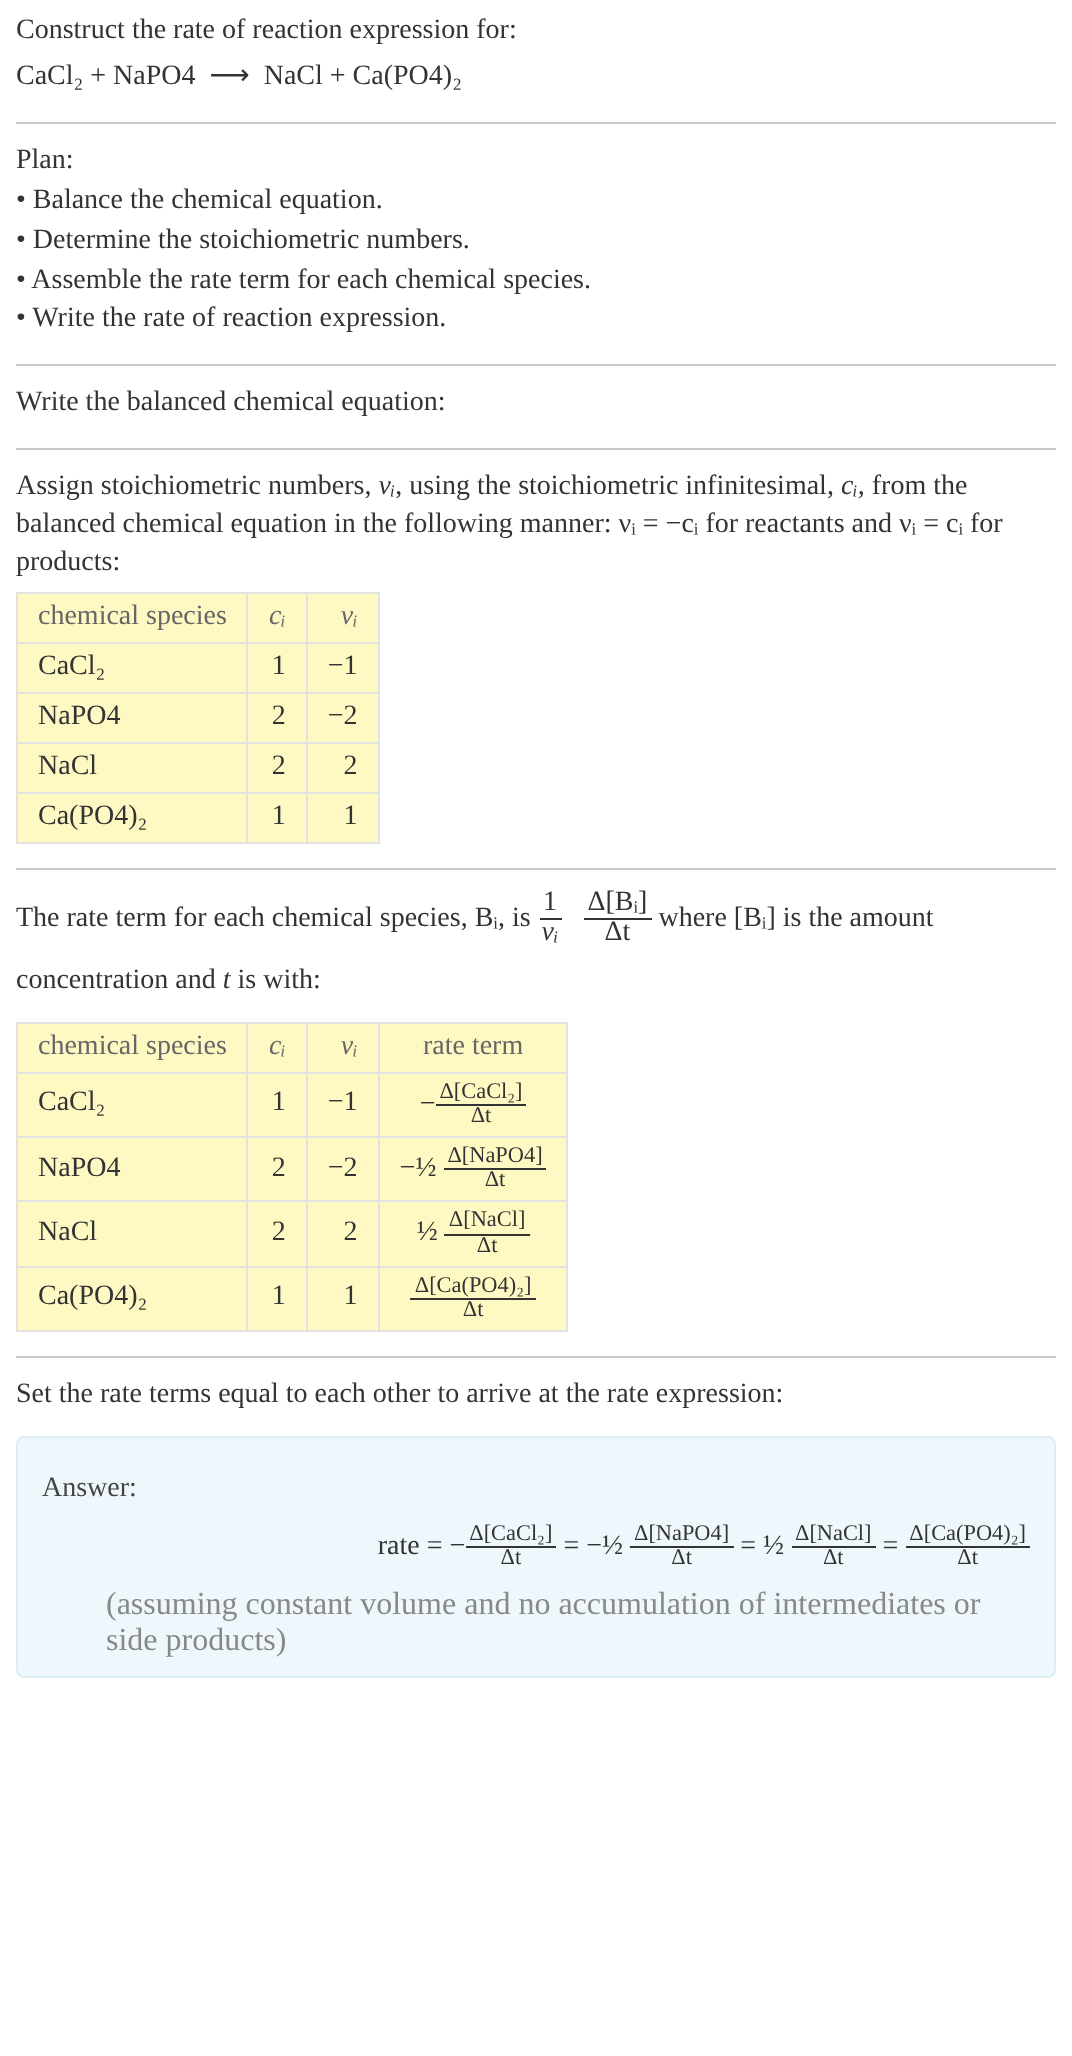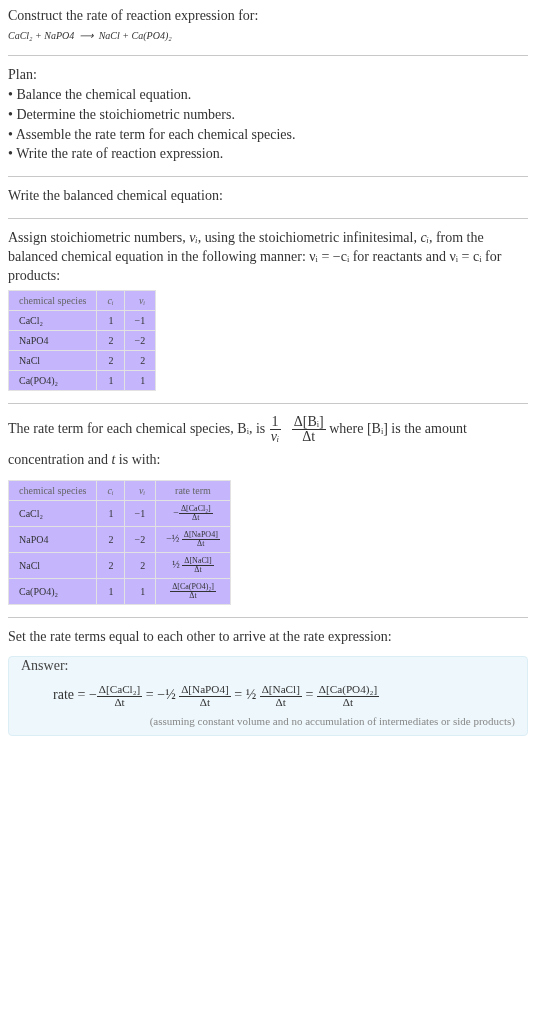--- a/index.html
+++ b/index.html
@@ -17,31 +17,30 @@
     border: none;
     border-top: 1px solid #c8c8c8;
     margin: 12px 0 10px 0;
   }
   .line {
     font-size: 14px;
     line-height: 1.35;
     margin: 1px 0;
   }
   .eq {
-    font-size: 10px;
+    font-size: 14px;
     line-height: 1.5;
     margin: 2px 0;
-    font-style: italic;
   }
 
   .tbl {
     border-collapse: collapse;
     margin-top: 4px;
-    font-size: 10px;
-    background: #c4b5fd;
+    font-size: 14px;
+    background: #fef9c3;
   }
   .tbl th, .tbl td {
     border: 1px solid #e2e2e2;
     padding: 4px 10px;
     text-align: left;
     white-space: nowrap;
   }
   .tbl th {
     font-weight: normal;
     color: #666;
@@ -70,38 +69,37 @@
   .note {
     font-size: 11px;
     color: #888;
     margin-top: 4px;
   }
 
   .answerbox {
     background: #eef7fb;
     border: 1px solid #dceef5;
     border-radius: 4px;
-    padding: 1px 12px 8px 12px;
+    padding: 18px 12px 8px 12px;
     margin-top: 10px;
   }
   .answerbox .hdr {
     font-size: 14px;
     color: #444;
     margin-bottom: 6px;
   }
   .answerbox .indent {
     margin-left: 32px;
     font-size: 14px;
   }
   .answerbox .assume {
-    font-size: 11px;
+    font-size: 16px;
     color: #888;
     margin-left: 32px;
     margin-top: 4px;
-    text-align: right;
   }
 </style>
 </head>
 <body>
 
 <div class="page">
 
   <div class="line">Construct the rate of reaction expression for:</div>
   <div class="eq">
     <span>CaCl₂ + NaPO4</span>
@@ -227,21 +225,21 @@
     </tr>
   </tbody>
     </table>
 
   <hr class="hr">
 
   <div class="line">Set the rate terms equal to each other to arrive at the rate expression:</div>
 
   <div class="answerbox">
     <div class="hdr">Answer:</div>
-    <div class="indent" style="line-height:2.2;">
+    <div class="indent" style="line-height:2.2;text-align:right;">
       <span>rate = </span>
       <span>−</span><span class="frac sm">
           <span class="num">Δ[CaCl₂]</span>
           <span class="den">Δt</span>
         </span>
       <span> = </span>
       <span>−½ </span><span class="frac sm">
           <span class="num">Δ[NaPO4]</span>
           <span class="den">Δt</span>
         </span>

